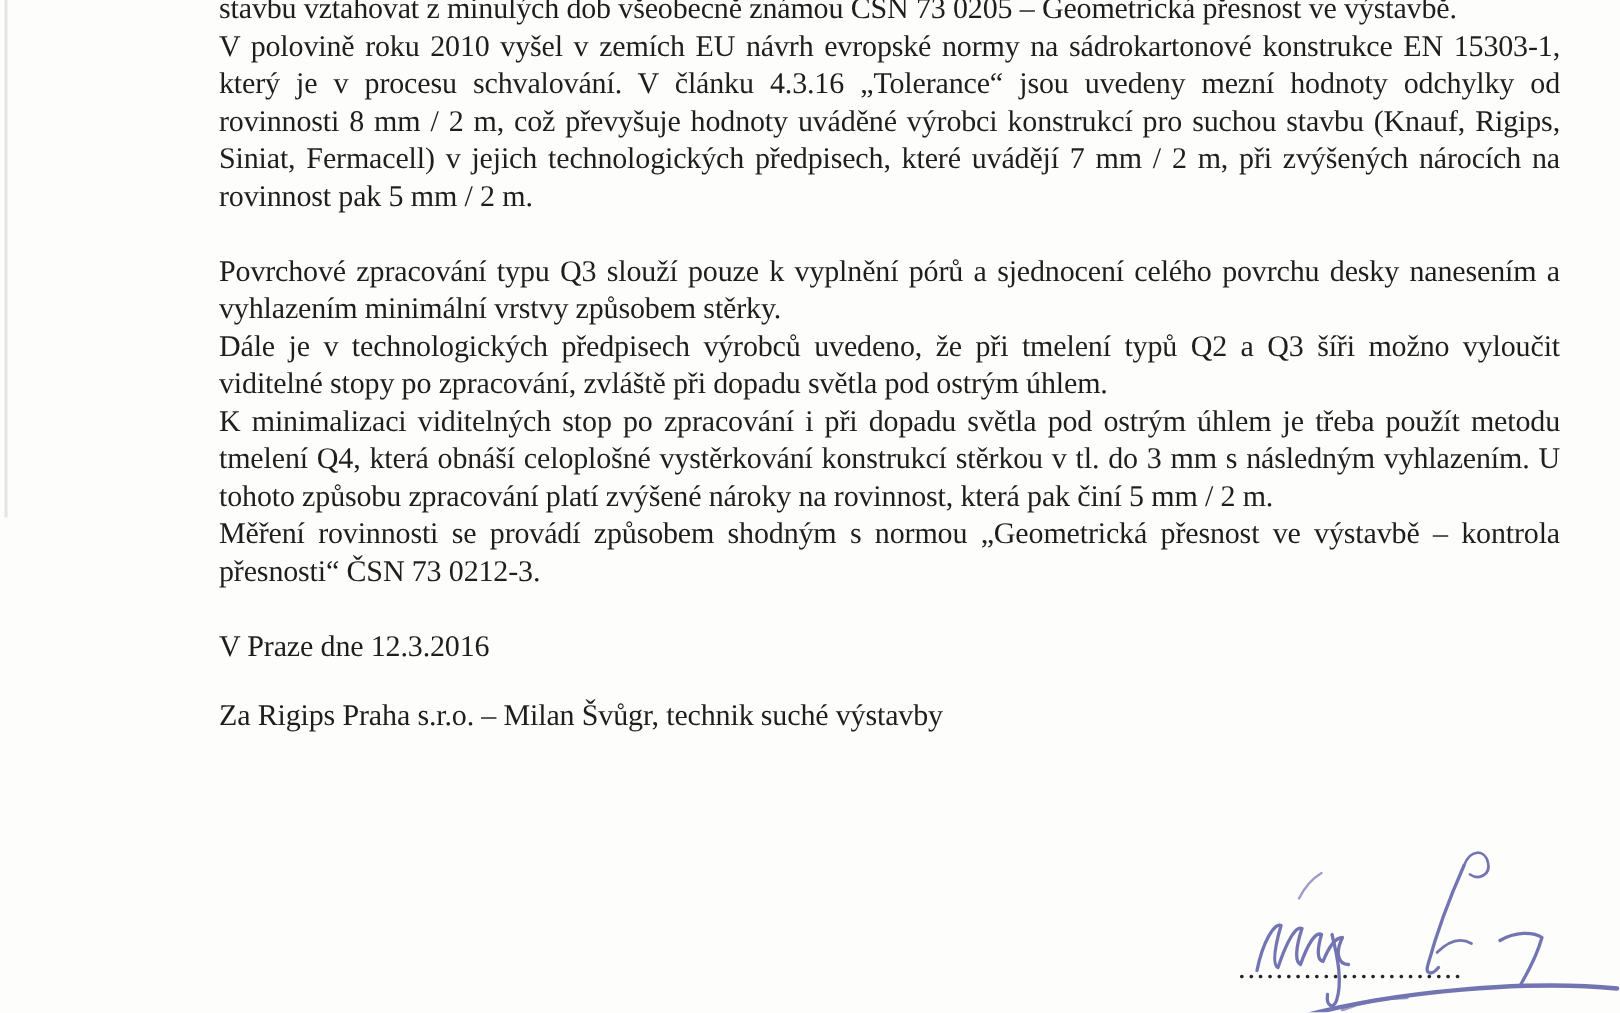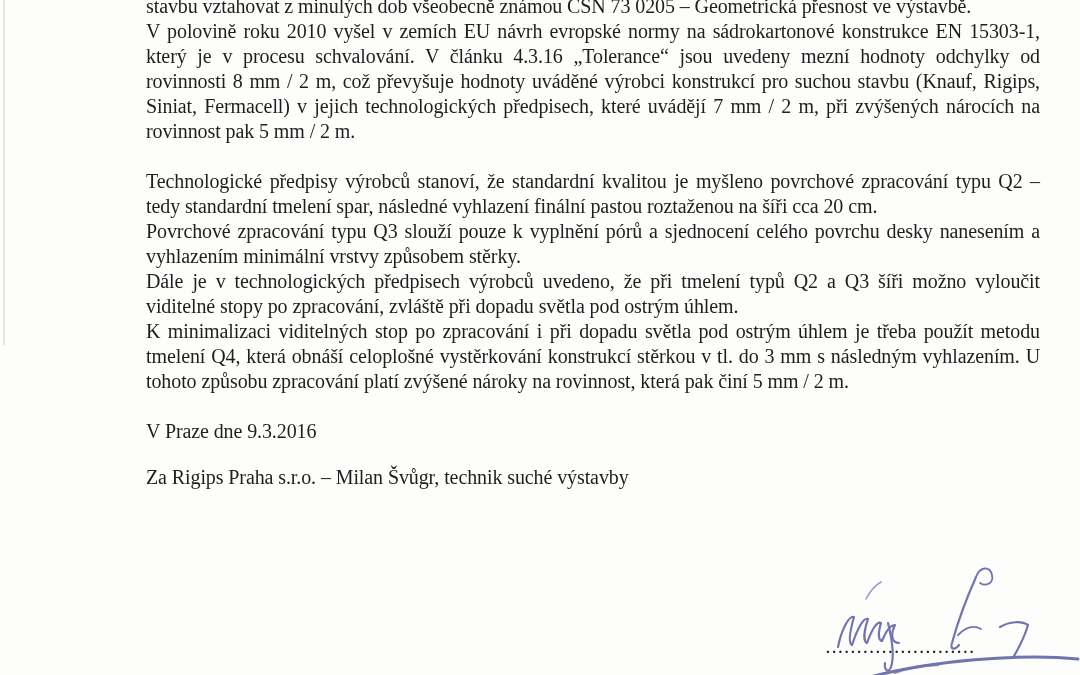--- a/index.html
+++ b/index.html
@@ -60,26 +60,26 @@
 </style>
 </head>
 <body>
 
 <div class="scan-edge"></div>
 
 <div class="text-block">
   <p>stavbu vztahovat z minulých dob všeobecně známou ČSN 73 0205 – Geometrická přesnost ve výstavbě.</p>
   <p>V polovině roku 2010 vyšel v zemích EU návrh evropské normy na sádrokartonové konstrukce EN 15303-1, který je v procesu schvalování. V článku 4.3.16 „Tolerance“ jsou uvedeny mezní hodnoty odchylky od rovinnosti 8 mm / 2 m, což převyšuje hodnoty uváděné výrobci konstrukcí pro suchou stavbu (Knauf, Rigips, Siniat, Fermacell) v jejich technologických předpisech, které uvádějí 7 mm / 2 m, při zvýšených nárocích na rovinnost pak 5 mm / 2 m.</p>
   <div class="sp-line"></div>
-  <p>Technologické předpisy výrobců stanoví, že standardní kvalitou je myšleno povrchové zpracování typu Q2 – tedy standardní tmelení spar, následné vyhlazení finální pastou roztaženou na šíři cca 20 cm.</p>
   <p>Povrchové zpracování typu Q3 slouží pouze k vyplnění pórů a sjednocení celého povrchu desky nanesením a vyhlazením minimální vrstvy způsobem stěrky.</p>
   <p>Dále je v technologických předpisech výrobců uvedeno, že při tmelení typů Q2 a Q3 šíři možno vyloučit viditelné stopy po zpracování, zvláště při dopadu světla pod ostrým úhlem.</p>
   <p>K minimalizaci viditelných stop po zpracování i při dopadu světla pod ostrým úhlem je třeba použít metodu tmelení Q4, která obnáší celoplošné vystěrkování konstrukcí stěrkou v tl. do 3 mm s následným vyhlazením. U tohoto způsobu zpracování platí zvýšené nároky na rovinnost, která pak činí 5 mm / 2 m.</p>
+  <p>Měření rovinnosti se provádí způsobem shodným s normou „Geometrická přesnost ve výstavbě – kontrola přesnosti“ ČSN 73 0212-3.</p>
   <div class="sp-line"></div>
-  <p>V Praze dne 9.3.2016</p>
+  <p>V Praze dne 12.3.2016</p>
   <div class="sp-small"></div>
   <p>Za Rigips Praha s.r.o. – Milan Švůgr, technik suché výstavby</p>
 </div>
 
 <div class="dotted-line">........................</div>
 
 <svg class="signature-svg" viewBox="0 0 280 120" fill="none" xmlns="http://www.w3.org/2000/svg">
   <g stroke="#5a5da4" stroke-width="2.2" stroke-linecap="round" stroke-linejoin="round" opacity="0.85">
 
     <path d="M66,44 C70,36 76,30 81,27" stroke-width="1.6" opacity="0.7"></path>

